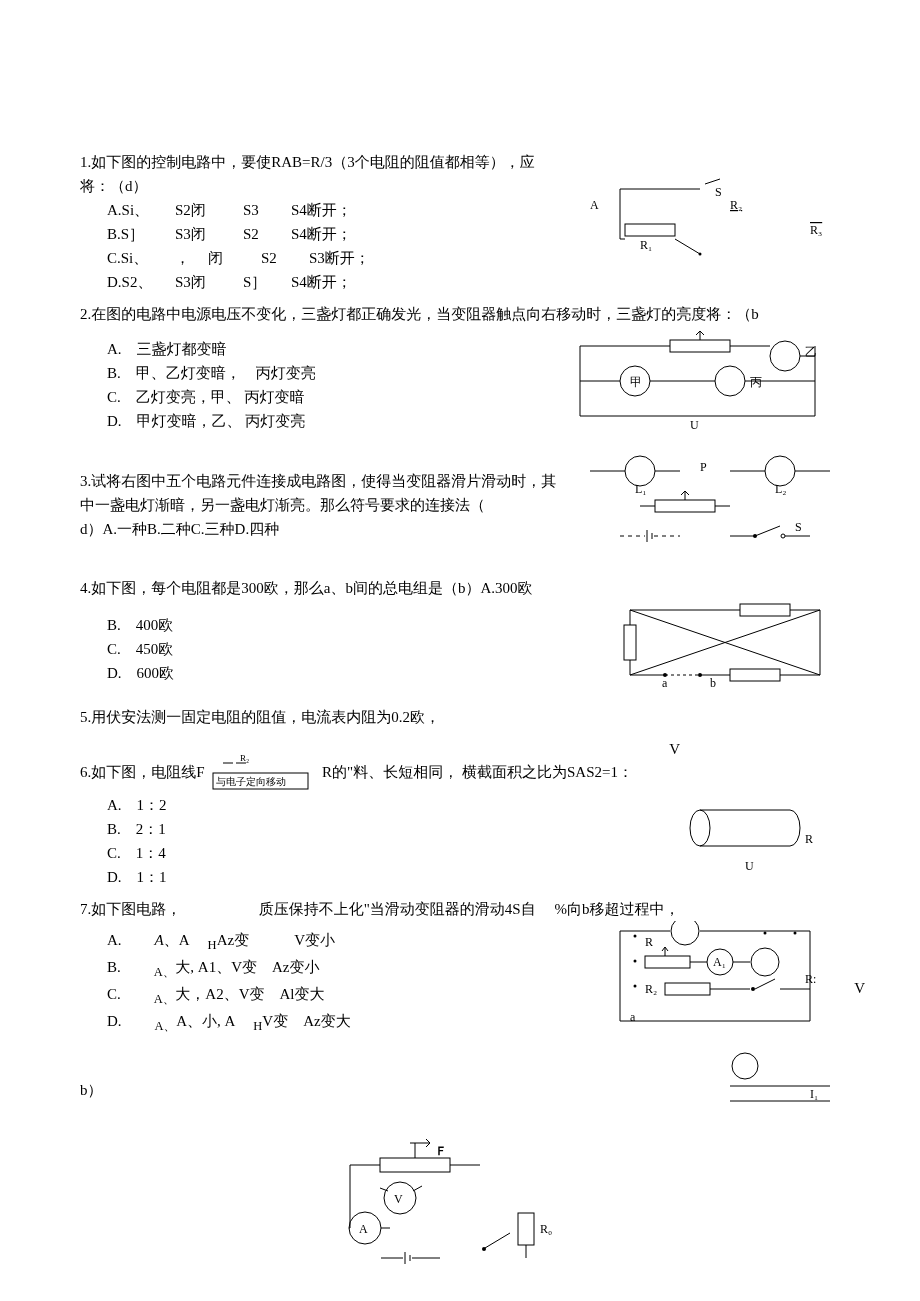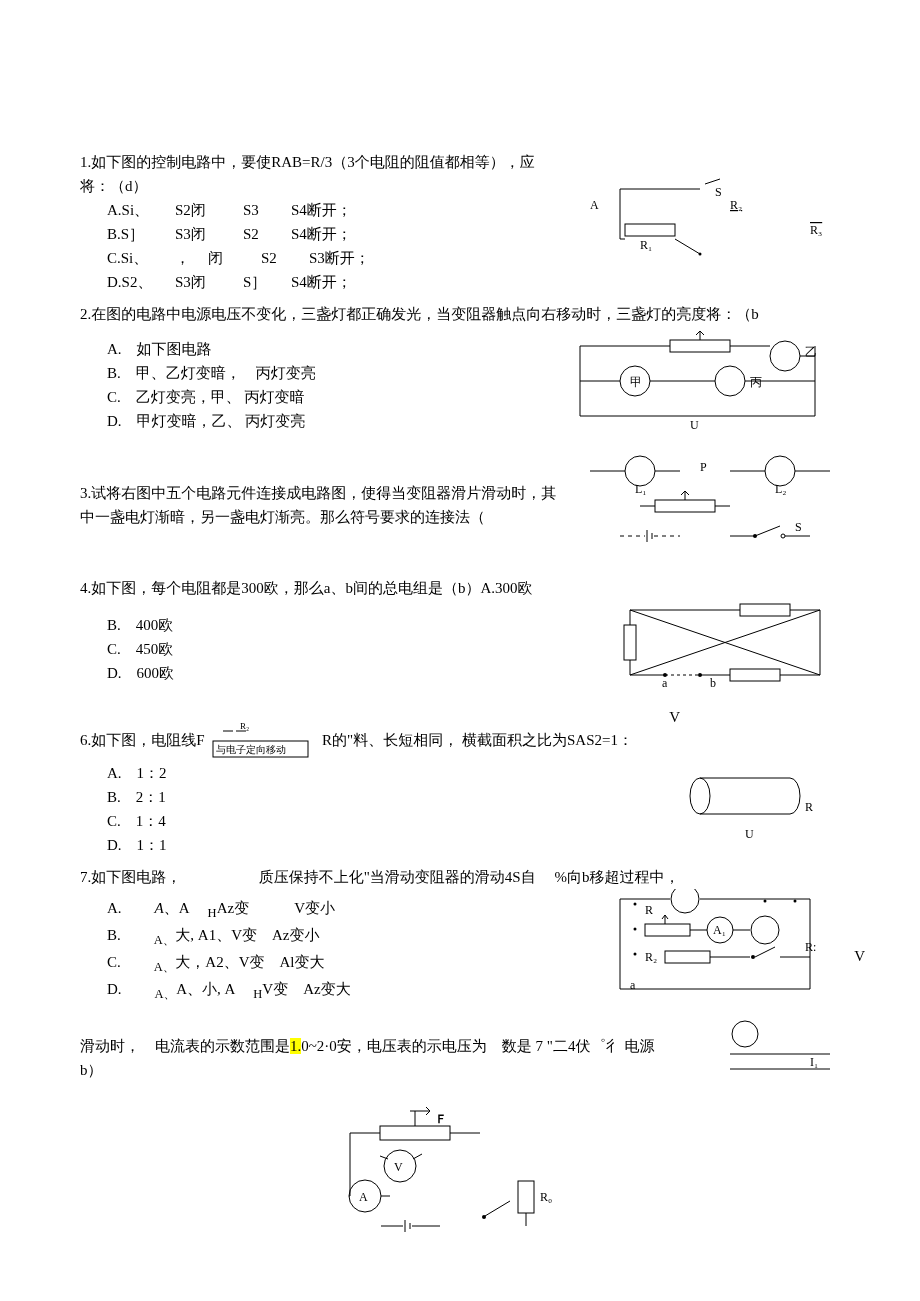--- a/index.html
+++ b/index.html
@@ -83,21 +83,21 @@
         <circle cx="140" cy="80" r="1.5" fill="#000"></circle>
       </svg>
     </div>
   </div>
 </div>
 
 <div class="question">
   <div>2.在图的电路中电源电压不变化，三盏灯都正确发光，当变阻器触点向右移动时，三盏灯的亮度将：（b</div>
   <div class="q-row">
     <div class="q-left">
-      <div class="option-line">A.　如下图电路</div>
+      <div class="option-line">A.　三盏灯都变暗</div>
       <div class="option-line">B.　甲、乙灯变暗，　丙灯变亮</div>
       <div class="option-line">C.　乙灯变亮，甲、 丙灯变暗</div>
       <div class="option-line">D.　甲灯变暗，乙、 丙灯变亮</div>
     </div>
     <div class="q-right">
       <svg width="280" height="110" viewBox="0 0 280 110">
         <line x1="20" y1="20" x2="110" y2="20" stroke="#000"></line>
         <rect x="110" y="14" width="60" height="12" fill="none" stroke="#000"></rect>
         <line x1="140" y1="5" x2="140" y2="14" stroke="#000"></line>
         <path d="M136,9 L140,5 L144,9" fill="none" stroke="#000"></path>
@@ -118,20 +118,21 @@
         <text x="130" y="103">U</text>
       </svg>
     </div>
   </div>
 </div>
 
 <div class="question">
   <div class="q-row">
     <div class="q-left">
       <div>3.试将右图中五个电路元件连接成电路图，使得当变阻器滑片滑动时，其中一盏电灯渐暗，另一盏电灯渐亮。那么符号要求的连接法（</div>
+      <div>d）A.一种B.二种C.三种D.四种</div>
     </div>
     <div class="q-right">
       <svg width="260" height="100" viewBox="0 0 260 100">
         <line x1="10" y1="20" x2="45" y2="20" stroke="#000"></line>
         <circle cx="60" cy="20" r="15" fill="none" stroke="#000"></circle>
         <line x1="75" y1="20" x2="100" y2="20" stroke="#000"></line>
         <text x="55" y="42">L₁</text>
         <text x="120" y="20">P</text>
         <line x1="150" y1="20" x2="185" y2="20" stroke="#000"></line>
         <circle cx="200" cy="20" r="15" fill="none" stroke="#000"></circle>
@@ -186,20 +187,21 @@
         <text x="52" y="87">a</text>
         <text x="100" y="87">b</text>
         <circle cx="55" cy="75" r="2" fill="#000"></circle>
         <circle cx="90" cy="75" r="2" fill="#000"></circle>
       </svg>
     </div>
   </div>
 </div>
 
 <div class="question">
+  <div>5.用伏安法测一固定电阻的阻值，电流表内阻为0.2欧，</div>
 </div>
 
 <div style="height:18px"></div>
 
 <div class="question">
   <div style="position:relative">
     <span>6.如下图，电阻线F</span>
     <span class="inline-diagram">
       <svg width="110" height="38" viewBox="0 0 110 38" style="vertical-align:-10px">
         <line x1="15" y1="8" x2="25" y2="8" stroke="#000"></line>
@@ -286,23 +288,20 @@
         <line x1="20" y1="100" x2="210" y2="100" stroke="#000"></line>
       </svg>
       <span style="position:absolute;right:-25px;top:55px">V</span>
     </div>
   </div>
 </div>
 
 <div class="question">
   <div class="q-row">
     <div class="q-left">
-      <div>
-        <span>滑动时，　电流表的示数范围是</span><span class="hl">1.</span><span>0~2·0安，电压表的示电压为　数是 7 "二4伏゜彳 电源</span>
-      </div>
       <div>b）</div>
     </div>
     <div class="q-right">
       <svg width="120" height="70" viewBox="0 0 120 70">
         <circle cx="25" cy="15" r="13" fill="none" stroke="#000"></circle>
         <line x1="10" y1="35" x2="110" y2="35" stroke="#000"></line>
         <line x1="10" y1="50" x2="110" y2="50" stroke="#000"></line>
         <text x="90" y="47">I₁</text>
       </svg>
     </div>

